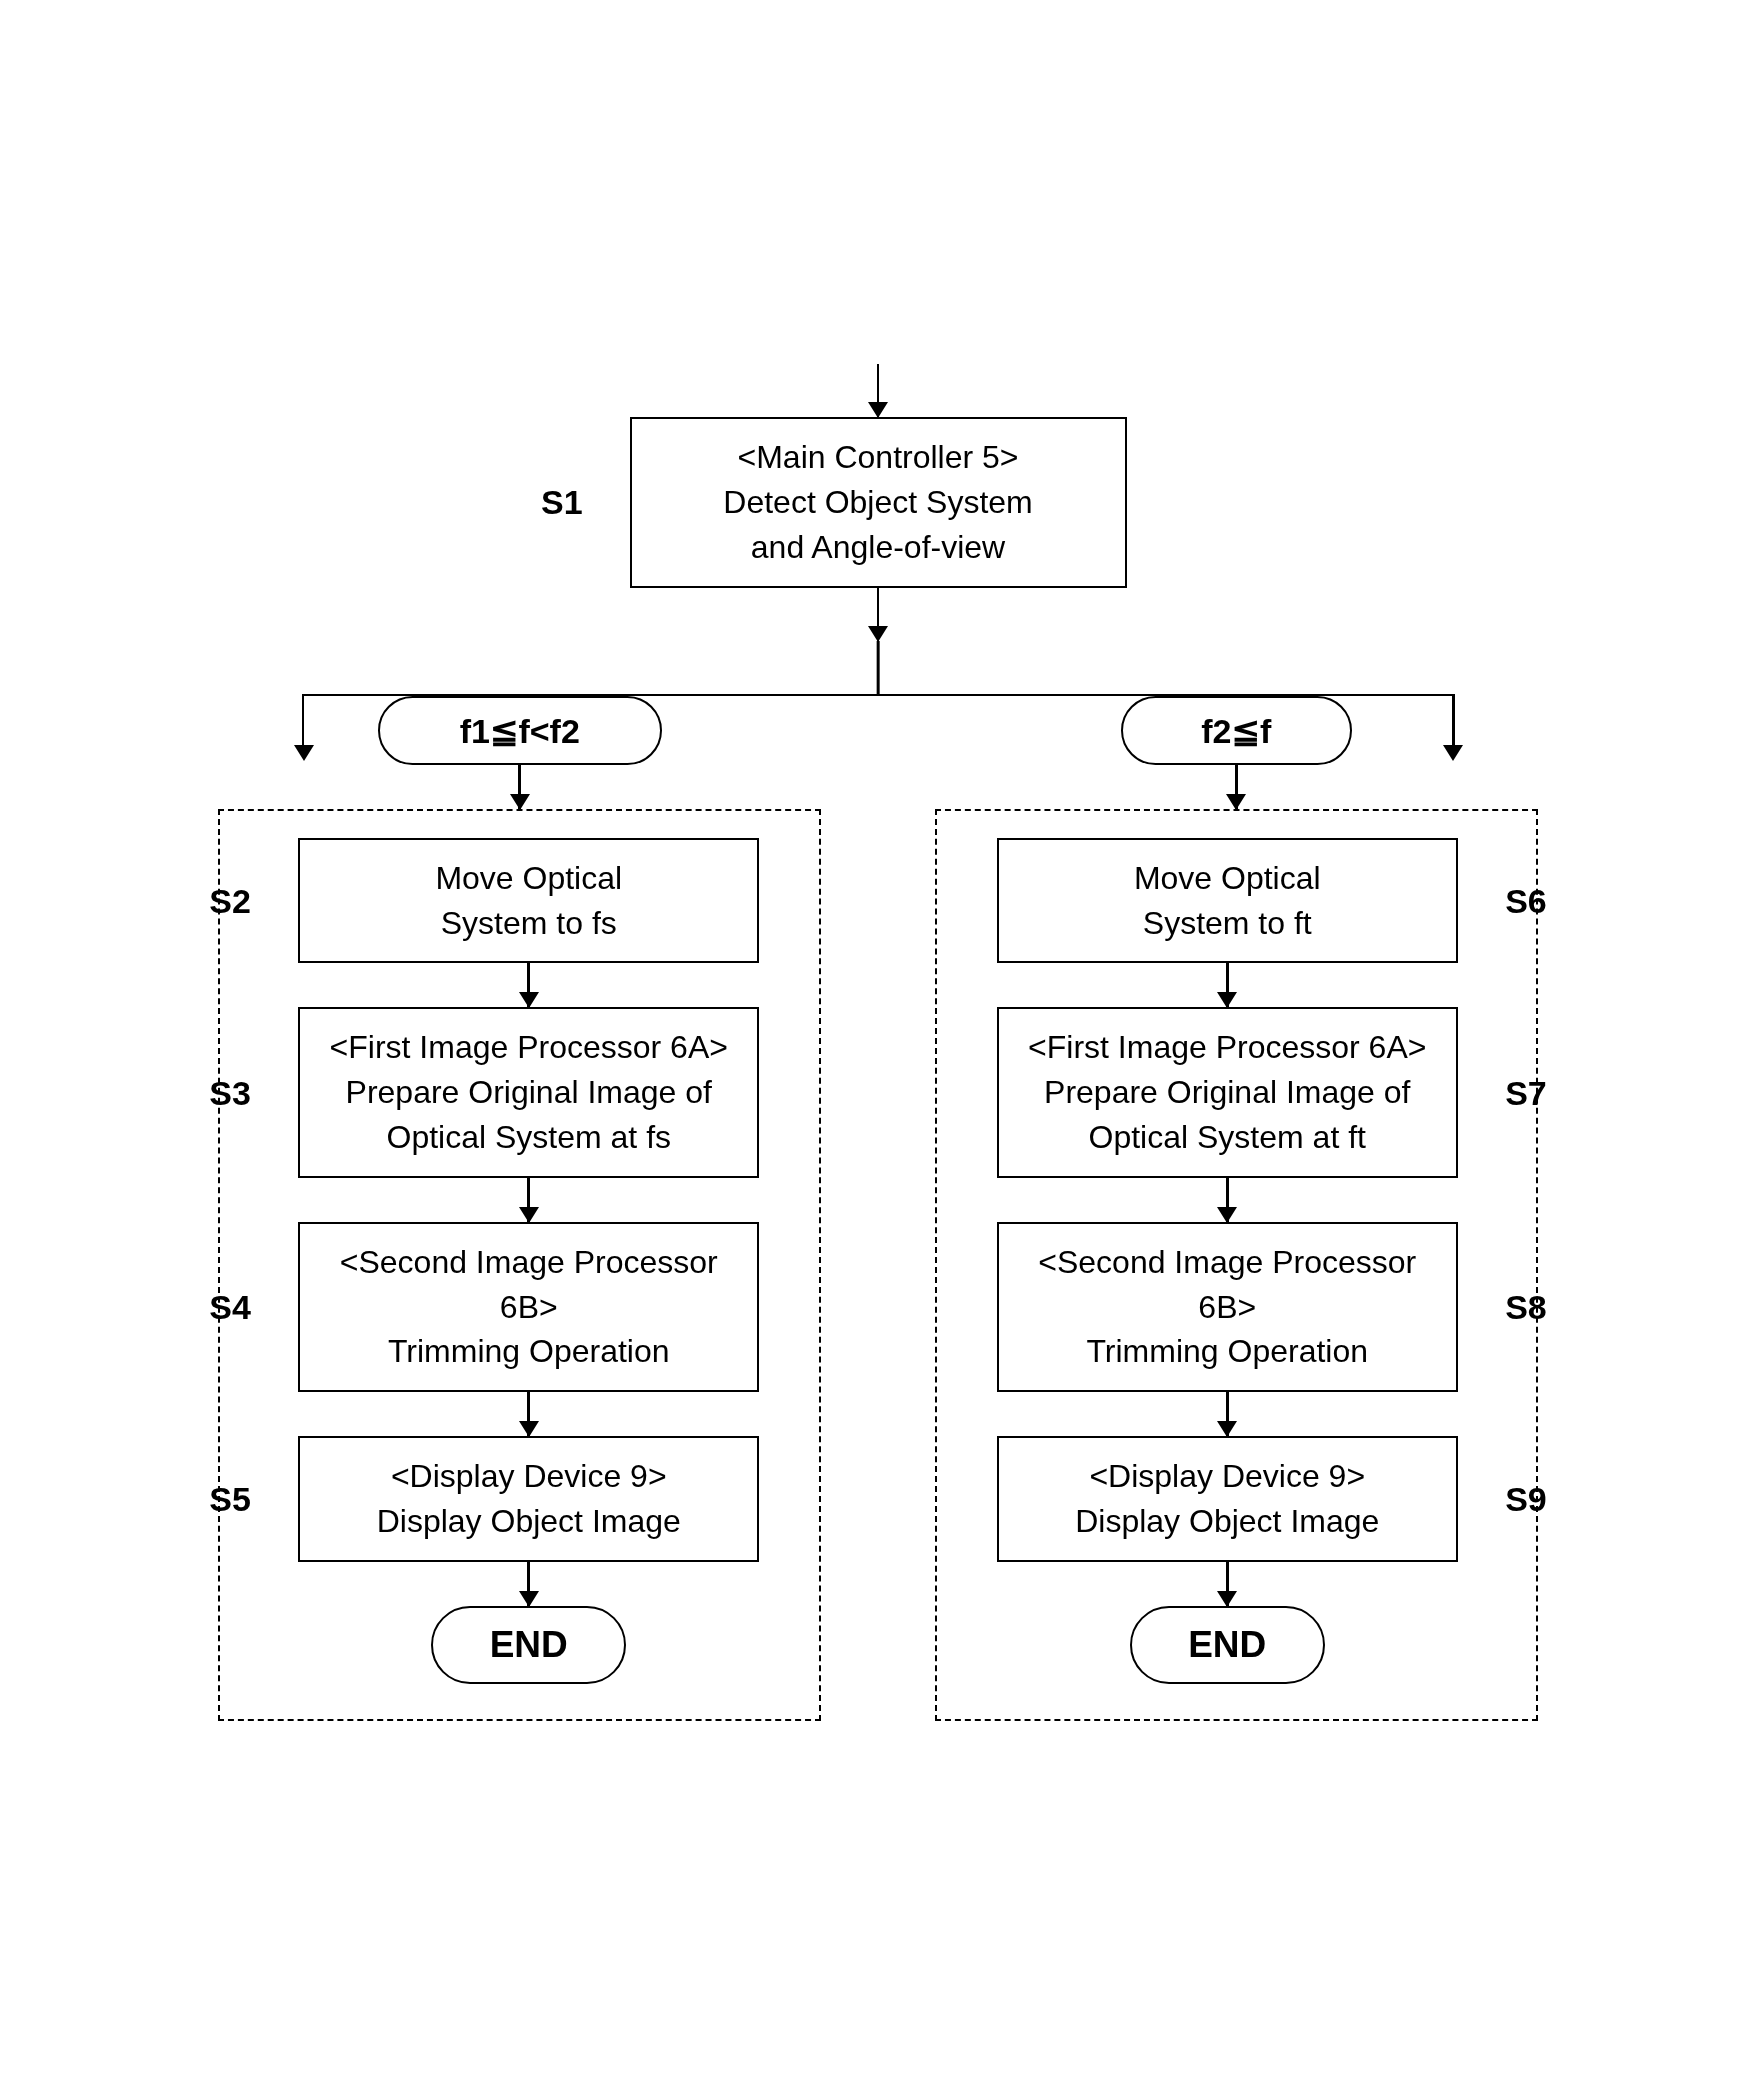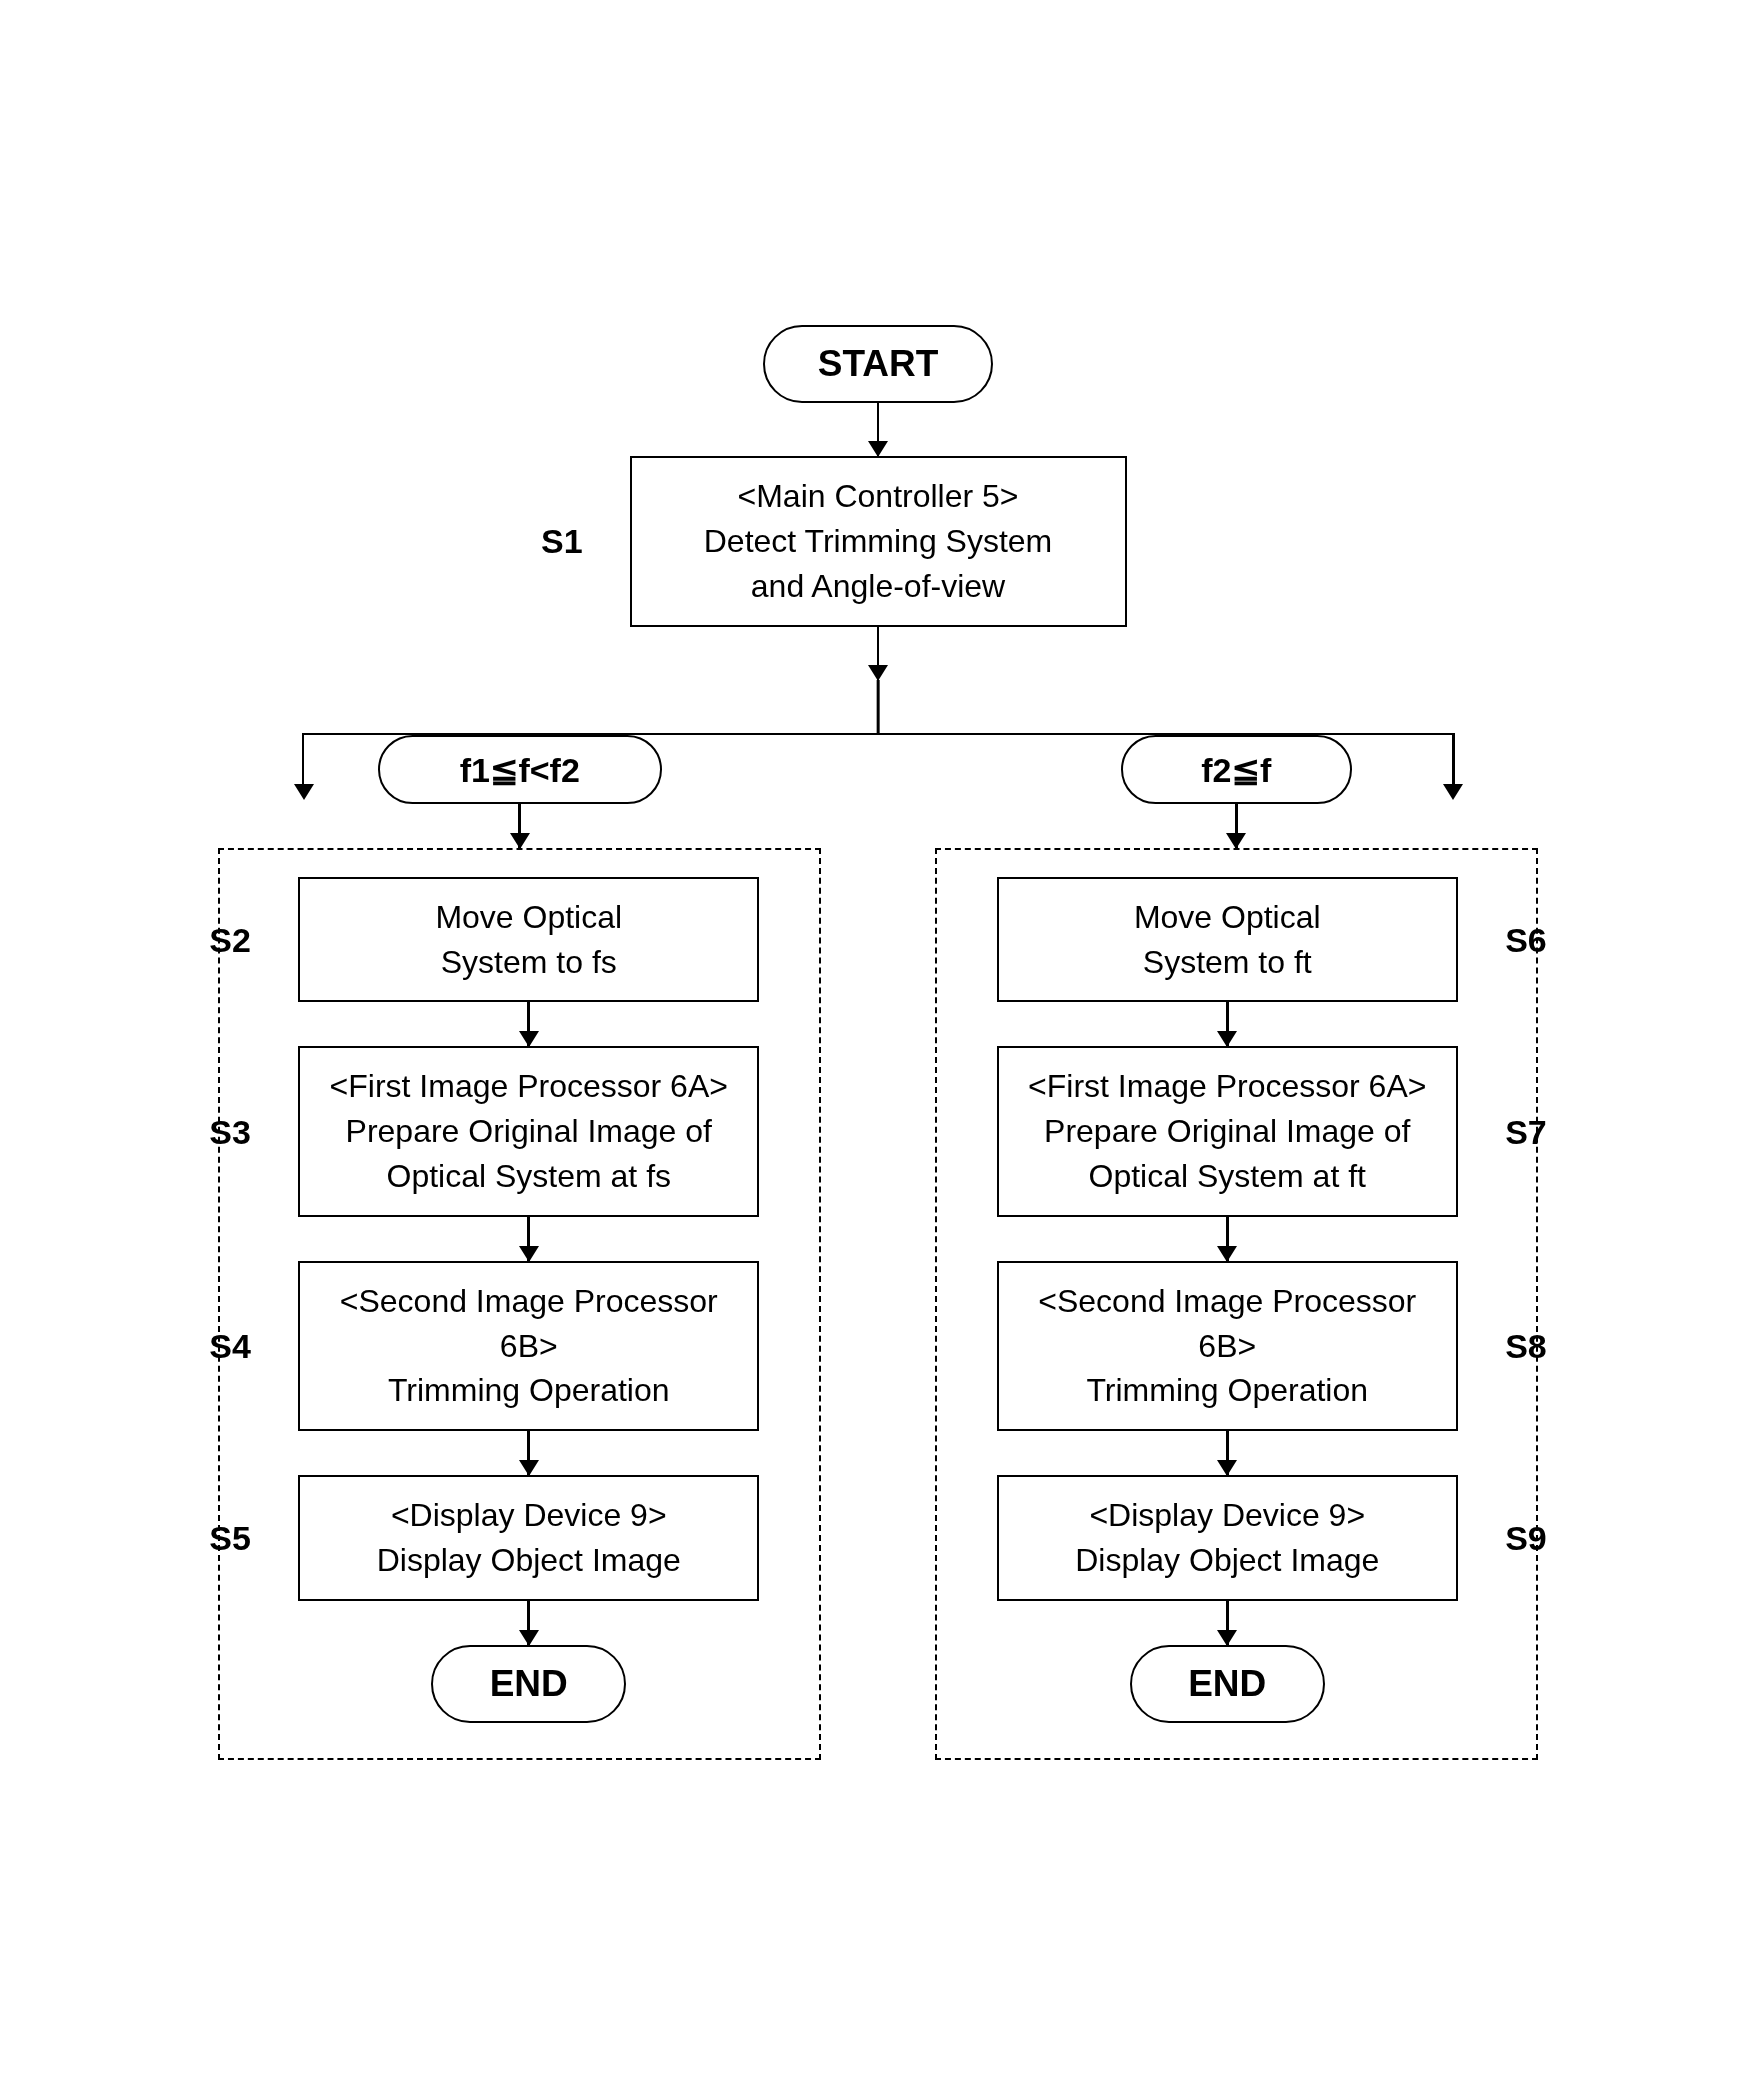--- a/index.html
+++ b/index.html
@@ -95,31 +95,28 @@
       flex-direction: column;
       align-items: center;
     }
   </style>
 </head>
 <body>
 
 <div class="diagram">
 
   <div class="top-section">
-    <div class="step-row">
-      <div class="pill">START</div>
-    </div>
 
     <div class="arrow-down" style="height:53px;"></div>
 
     <div class="step-row" style="width:532px;">
       <div class="step-label step-label-left">S1</div>
       <div class="rect" style="width:497px;">
         <span>&lt;Main Controller 5&gt;</span><br>
-        <span>Detect Trimming System</span><br>
+        <span>Detect Object System</span><br>
         <span>and Angle-of-view</span>
       </div>
     </div>
 
     <div class="arrow-down" style="height:53px;"></div>
 
     <div style="position:relative; width:1153px; height:53px;">
 
       <div style="position:absolute; left:50%; top:0; width:2.7px; height:53px; background:#000; transform:translateX(-50%);"></div>
 

